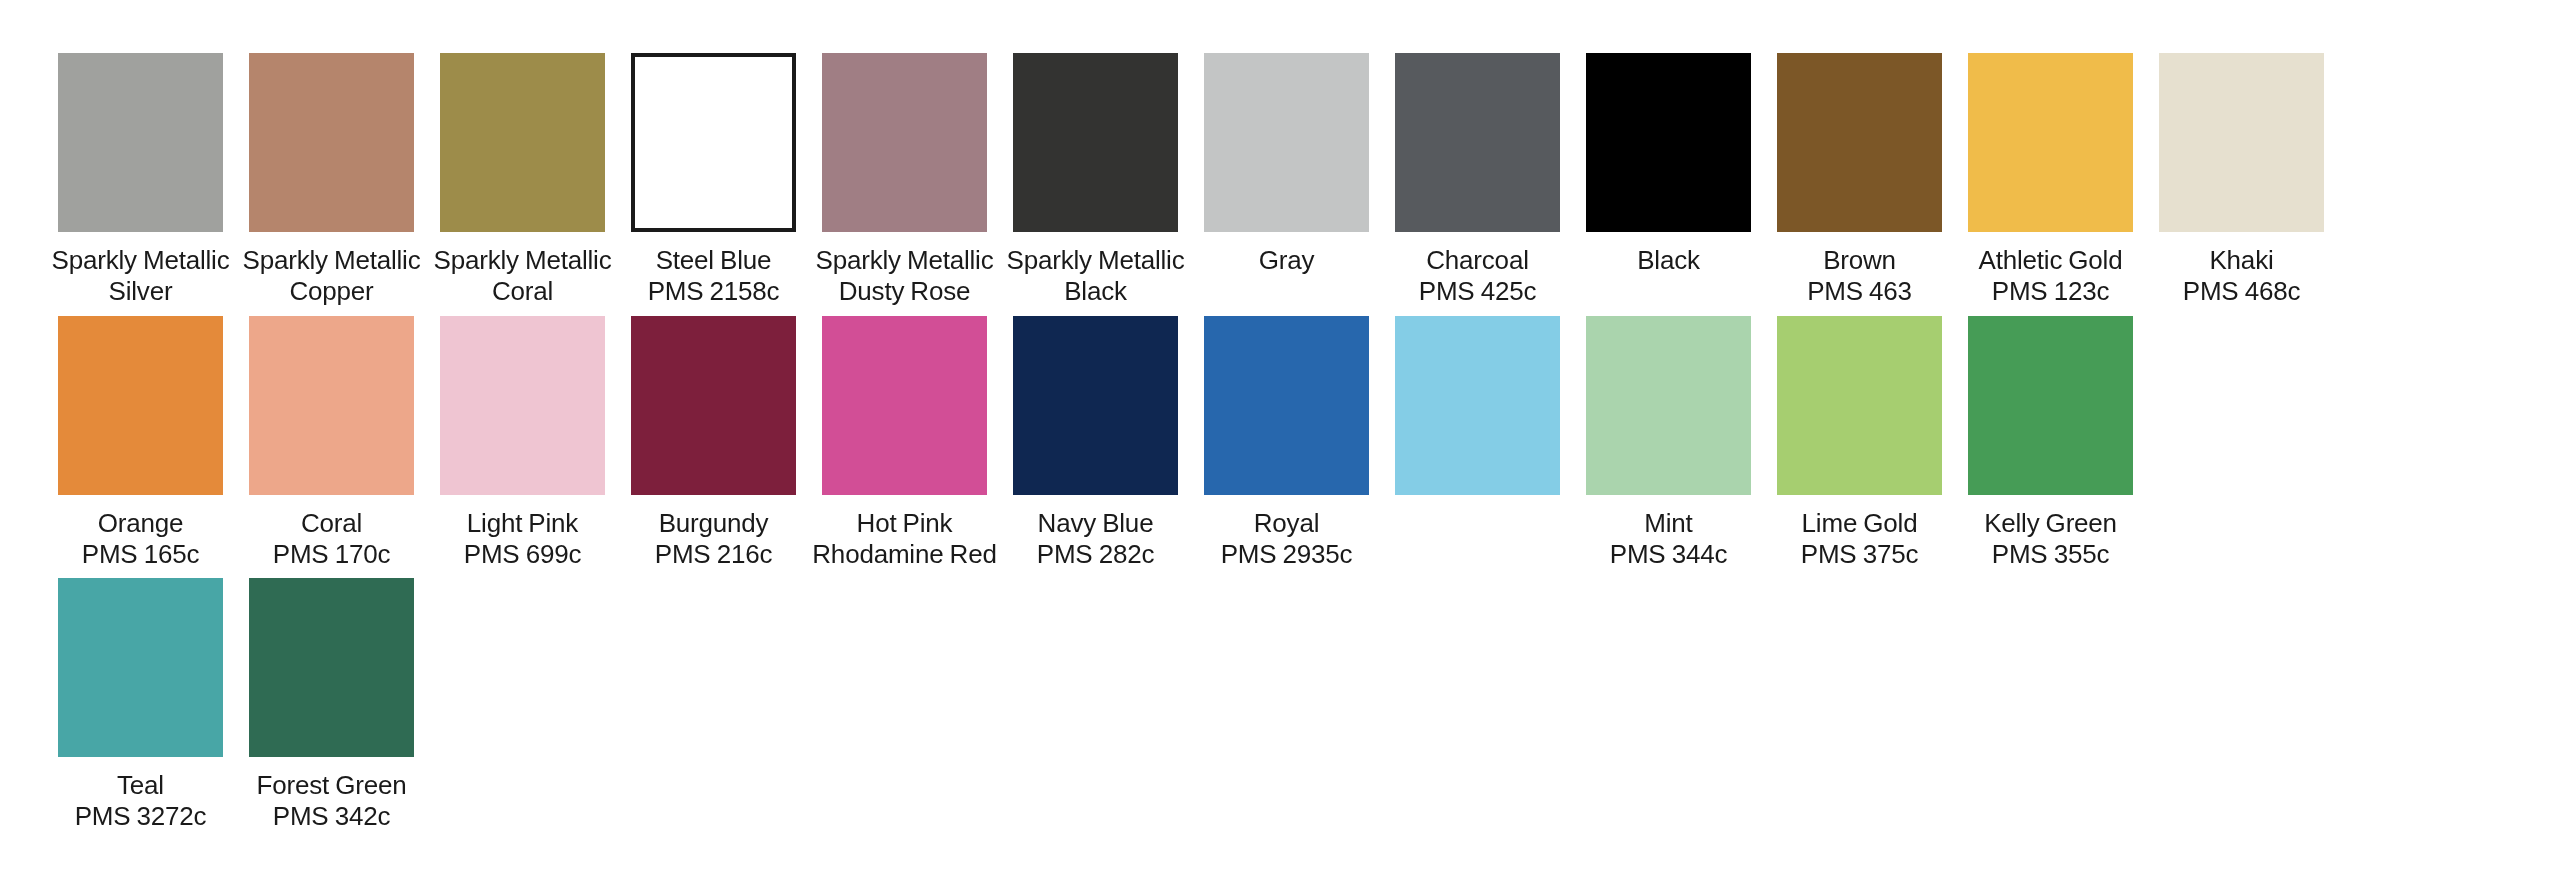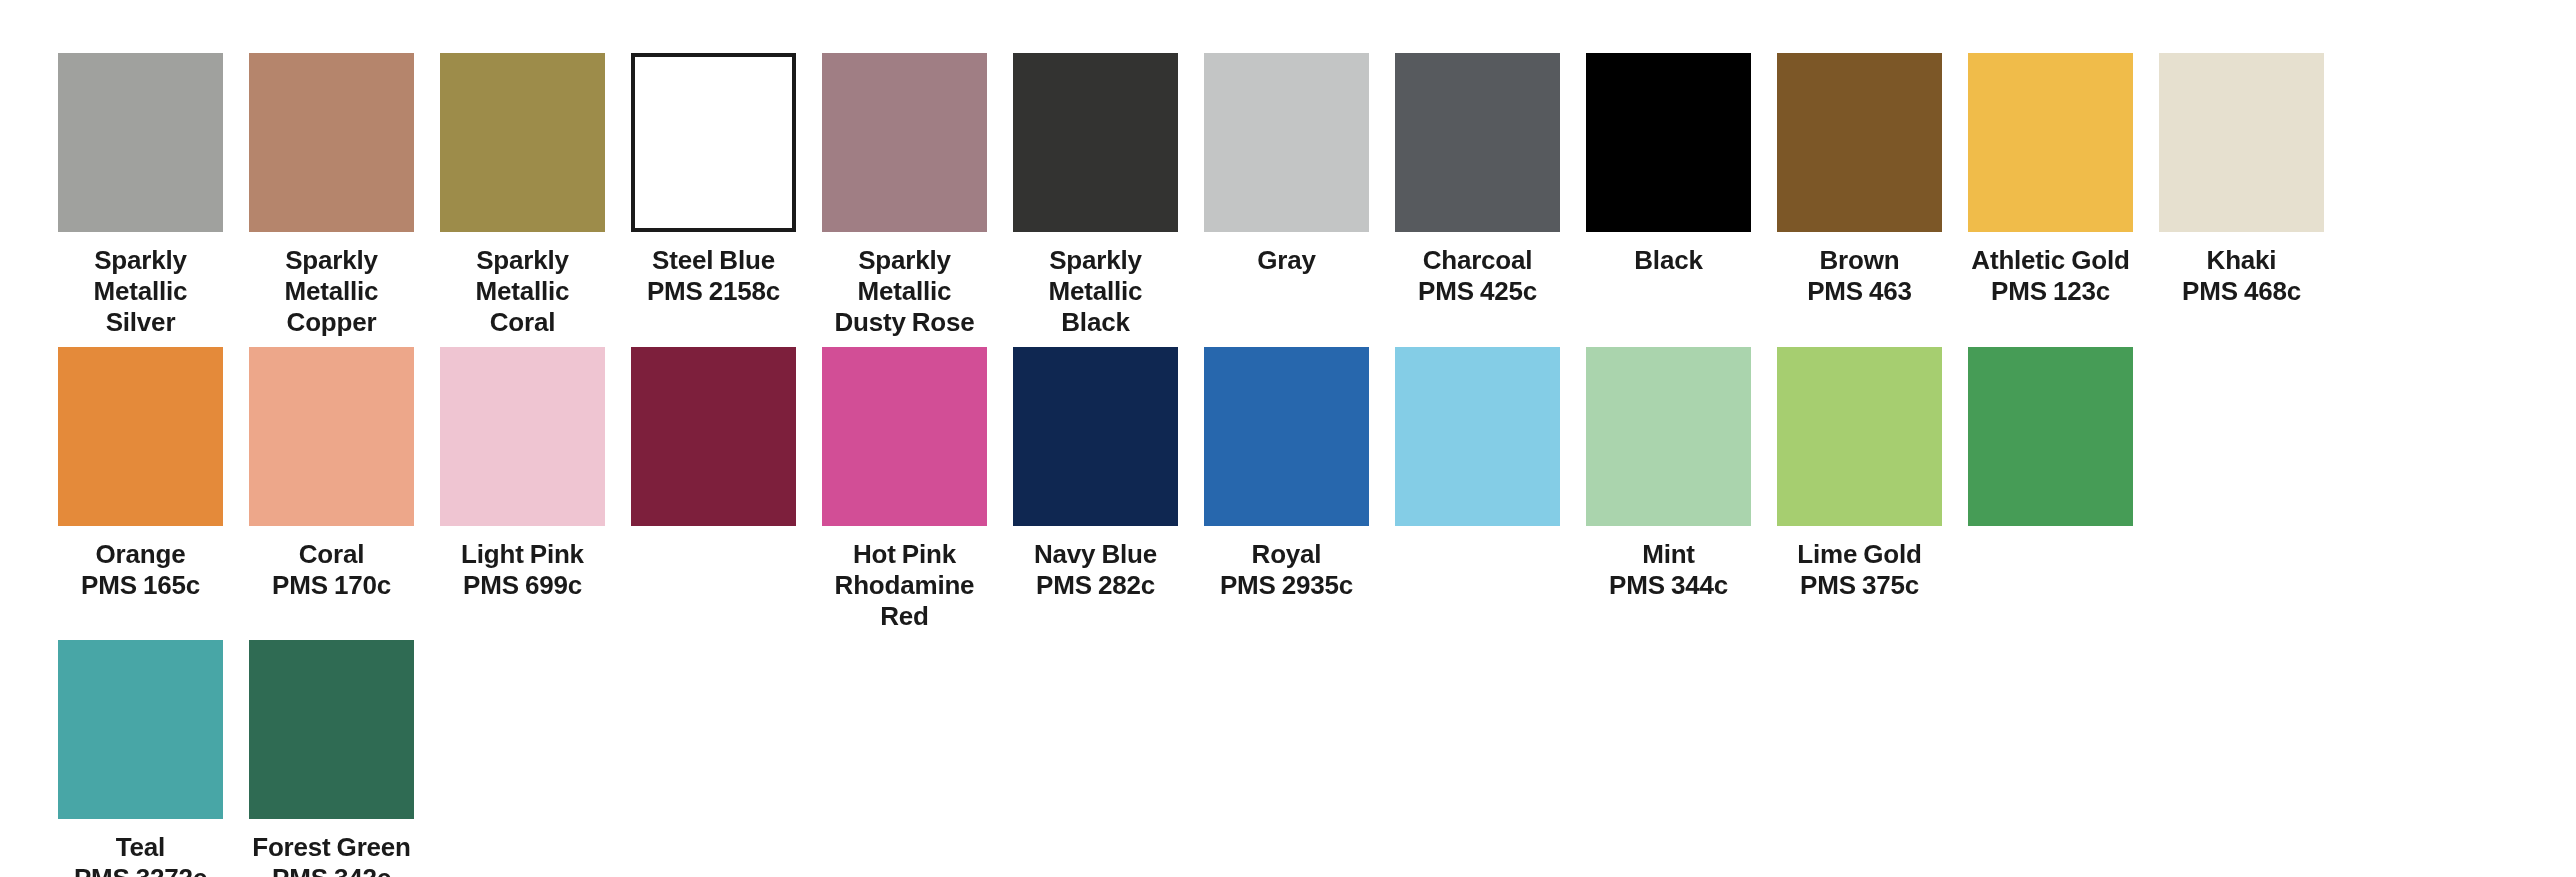--- a/index.html
+++ b/index.html
@@ -46,21 +46,21 @@
     box-sizing: border-box;
     display: block;
   }
   .swatch-chip.outlined {
     border: 4.3px solid #1a1a1a;
   }
   .swatch-label {
     width: 191px;
     text-align: center;
     font-family: "Liberation Sans", sans-serif;
-    font-weight: bold;
+    font-weight: normal;
     font-size: 26px;
     line-height: 31px;
     color: #1a1a1a;
     margin-top: 13px;
     letter-spacing: -0.2px;
     word-spacing: -0.9px;
   }
   .swatch-label .line2 {
     display: block;
   }
@@ -162,20 +162,21 @@
       <div class="swatch-cell">
         <div class="swatch-chip-wrap">
           <div class="swatch-chip" title="Light Pink" style="background: rgb(239, 197, 210);"></div>
         </div>
         <div class="swatch-label"><span class="line1">Light Pink</span><span class="line2">PMS 699c</span></div>
       </div>
       <div class="swatch-cell">
         <div class="swatch-chip-wrap">
           <div class="swatch-chip" title="Burgundy" style="background: rgb(125, 31, 60);"></div>
         </div>
+        <div class="swatch-label"><span class="line1">Burgundy</span><span class="line2">PMS 216c</span></div>
       </div>
       <div class="swatch-cell">
         <div class="swatch-chip-wrap">
           <div class="swatch-chip" title="Hot Pink" style="background: rgb(210, 78, 150);"></div>
         </div>
         <div class="swatch-label"><span class="line1">Hot Pink</span><span class="line2">Rhodamine Red</span></div>
       </div>
       <div class="swatch-cell">
         <div class="swatch-chip-wrap">
           <div class="swatch-chip" title="Navy Blue" style="background: rgb(15, 39, 81);"></div>
@@ -202,20 +203,21 @@
       <div class="swatch-cell">
         <div class="swatch-chip-wrap">
           <div class="swatch-chip" title="Lime Green" style="background: rgb(166, 206, 112);"></div>
         </div>
         <div class="swatch-label"><span class="line1">Lime Gold</span><span class="line2">PMS 375c</span></div>
       </div>
       <div class="swatch-cell">
         <div class="swatch-chip-wrap">
           <div class="swatch-chip" title="Kelly Green" style="background: rgb(70, 156, 86);"></div>
         </div>
+        <div class="swatch-label"><span class="line1">Kelly Green</span><span class="line2">PMS 355c</span></div>
       </div>
     </div>
     <div class="swatch-row">
       <div class="swatch-cell">
         <div class="swatch-chip-wrap">
           <div class="swatch-chip" title="Teal" style="background: rgb(72, 166, 166);"></div>
         </div>
         <div class="swatch-label"><span class="line1">Teal</span><span class="line2">PMS 3272c</span></div>
       </div>
       <div class="swatch-cell">

